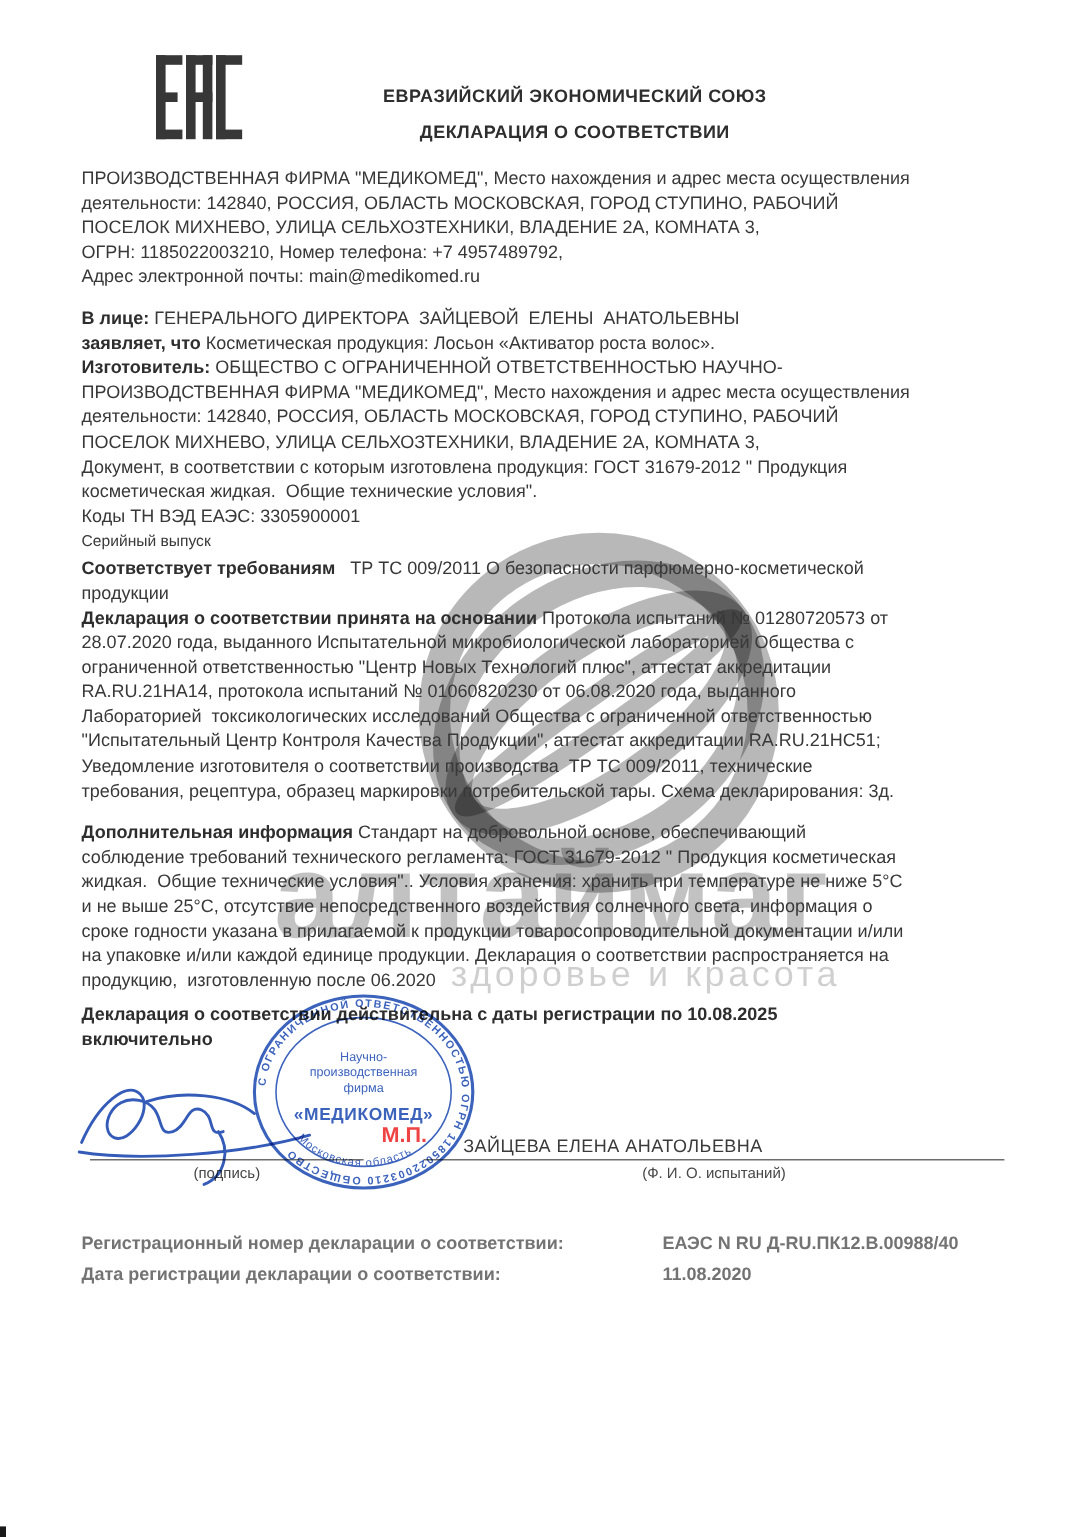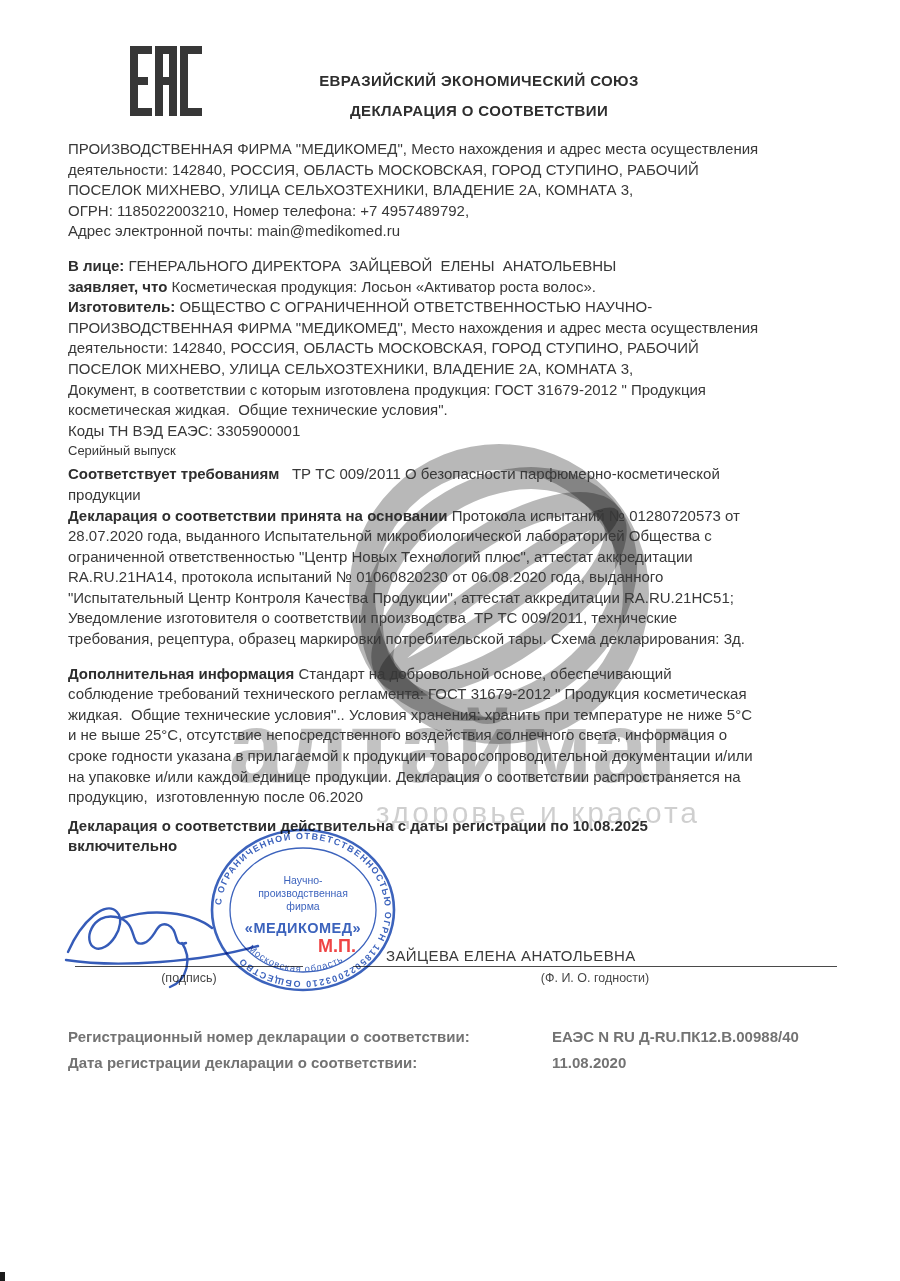--- a/index.html
+++ b/index.html
@@ -118,20 +118,21 @@
     <div class="gap4">
       <div class="ln"><span class="b">Соответствует требованиям</span><span>   ТР ТС 009/2011 О безопасности парфюмерно-косметической</span></div>
       <div class="ln">продукции</div>
     </div>
 
     <div>
       <div class="ln"><span class="b">Декларация о соответствии принята на основании</span><span> Протокола испытаний № 01280720573 от</span></div>
       <div class="ln">28.07.2020 года, выданного Испытательной микробиологической лабораторией Общества с</div>
       <div class="ln">ограниченной ответственностью "Центр Новых Технологий плюс", аттестат аккредитации</div>
       <div class="ln">RA.RU.21HA14, протокола испытаний № 01060820230 от 06.08.2020 года, выданного</div>
+      <div class="ln">Лабораторией  токсикологических исследований Общества с ограниченной ответственностью</div>
       <div class="ln">"Испытательный Центр Контроля Качества Продукции", аттестат аккредитации RA.RU.21HC51;</div>
       <div class="ln">Уведомление изготовителя о соответствии производства  ТР ТС 009/2011, технические</div>
       <div class="ln">требования, рецептура, образец маркировки потребительской тары. Схема декларирования: 3д.</div>
     </div>
 
     <div class="gap14">
       <div class="ln"><span class="b">Дополнительная информация</span><span> Стандарт на добровольной основе, обеспечивающий</span></div>
       <div class="ln">соблюдение требований технического регламента: ГОСТ 31679-2012 " Продукция косметическая</div>
       <div class="ln">жидкая.  Общие технические условия".. Условия хранения: хранить при температуре не ниже 5°С</div>
       <div class="ln">и не выше 25°С, отсутствие непосредственного воздействия солнечного света, информация о</div>
@@ -176,21 +177,21 @@
       <path d="M 120,55 C 130,70 126,92 108,99"></path>
       <path d="M 60,30 C 90,20 130,24 150,40"></path>
     </g>
   </svg>
 
   <div class="mp">М.П.</div>
   <div class="fio-name">ЗАЙЦЕВА ЕЛЕНА АНАТОЛЬЕВНА</div>
   <div class="sig-line"></div>
   <div class="fio-line"></div>
   <div class="sig-caption">(подпись)</div>
-  <div class="fio-caption">(Ф. И. О. годности)</div>
+  <div class="fio-caption">(Ф. И. О. испытаний)</div>
 
   <div class="reg-row row1">
     <span class="lbl">Регистрационный номер декларации о соответствии:</span>
     <span>ЕАЭС N RU Д-RU.ПК12.В.00988/40</span>
   </div>
   <div class="reg-row row2">
     <span class="lbl">Дата регистрации декларации о соответствии:</span>
     <span>11.08.2020</span>
   </div>
 

